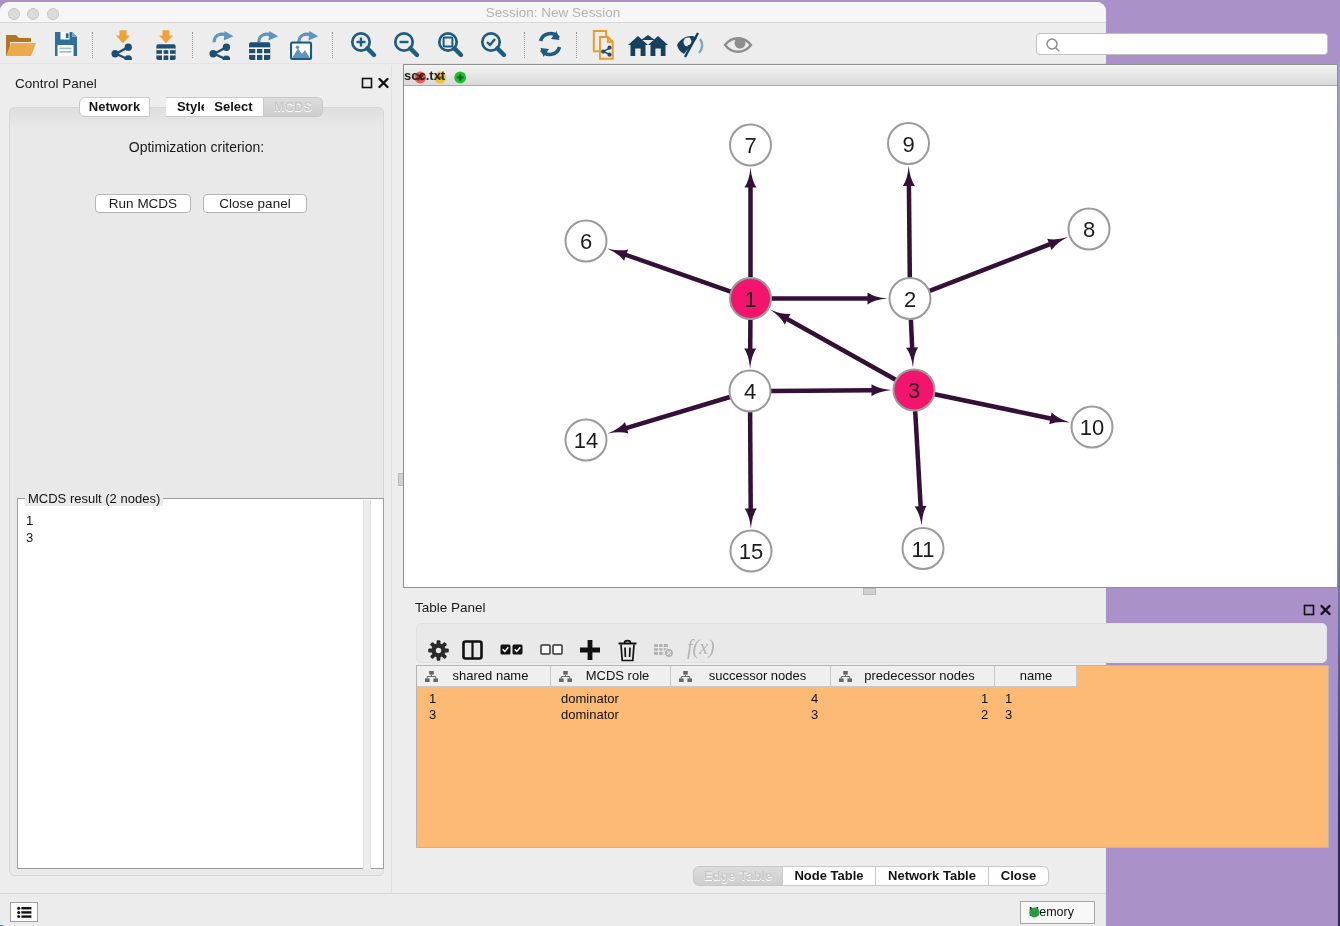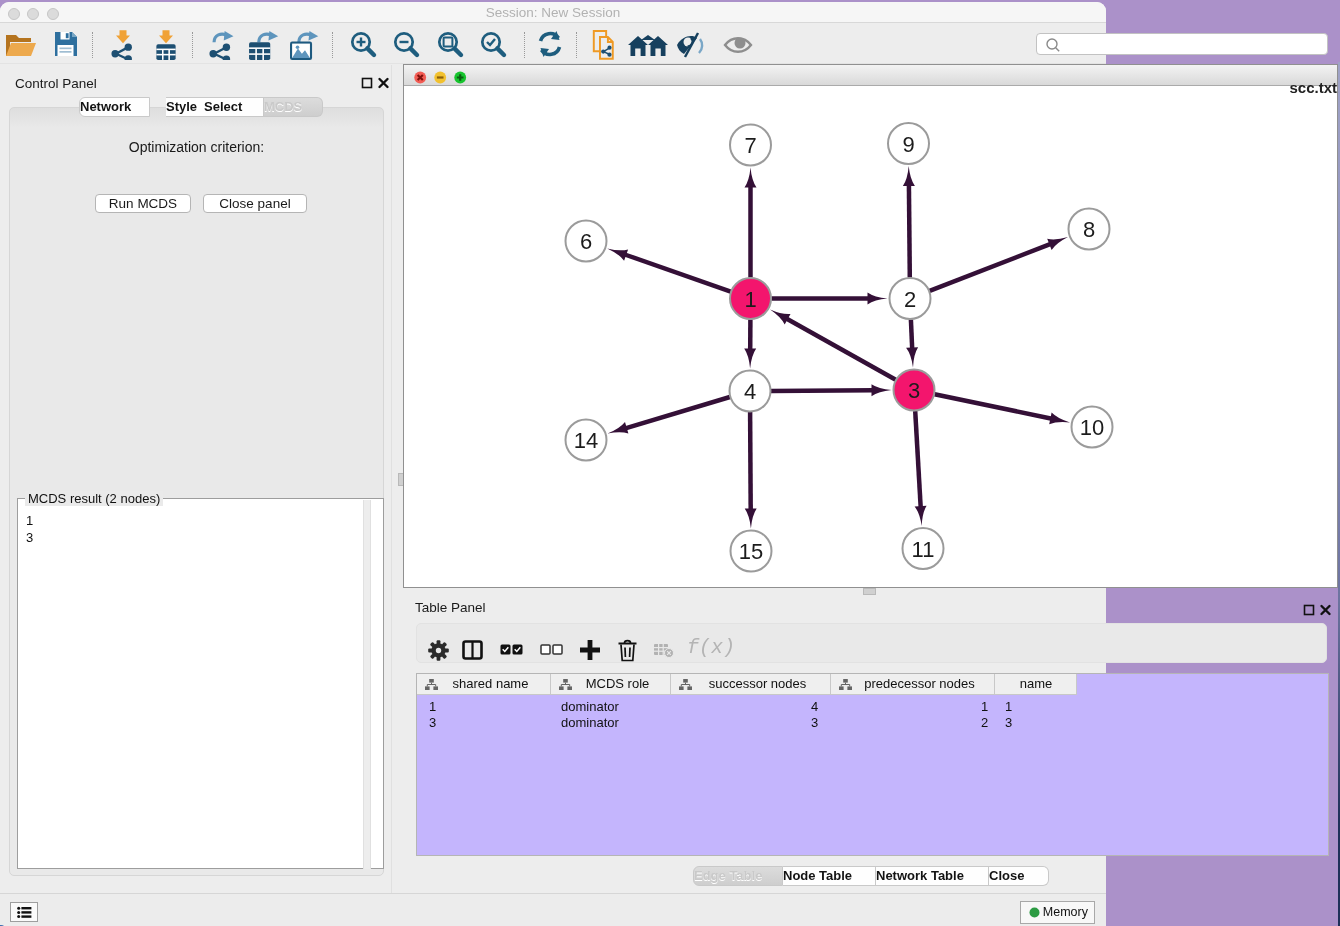--- a/index.html
+++ b/index.html
@@ -11,52 +11,52 @@
 #wtitle { position:absolute; top:3px; left:0; width:100%; text-align:center; font-size:13.5px; color:#b2b2b2; }
 #toolbar { position:absolute; left:0; top:22px; width:100%; height:40px; background:#ededed; border-bottom:1px solid #e3e3e3; }
 .sep { position:absolute; top:8px; height:26px; width:1px; border-left:1px dotted #999; }
 .ti { position:absolute; top:6px; }
 #searchbox { position:absolute; left:1036px; top:9px; width:292px; height:22px; background:#fff; border:1px solid #c2c2c2; border-radius:4px; }
 
 
 #cpanel { position:absolute; left:0; top:63px; width:392px; height:828px; border-right:1px solid #e0e0e0; }
 #cphead { position:absolute; left:15px; top:11px; font-size:13.5px; color:#1a1a1a; }
 #cpcontent { position:absolute; left:9px; top:42px; width:375px; height:769px; background:linear-gradient(180deg,#dedede 0px,#e9e9e9 20px); border:1px solid #d6d6d6; border-radius:5px; }
-.tab { position:absolute; font-size:13px; font-weight:700; color:#131313; background:#fefefe; border:1px solid #c9c9c9; height:20px; line-height:18px; text-align:left; z-index:5; }
+.tab { position:absolute; font-size:13px; font-weight:700; color:#131313; background:#fefefe; border:1px solid #c9c9c9; height:20px; line-height:18px; text-align:center; z-index:5; }
 .tab.sel { background:linear-gradient(#dcdcdc,#cecece); color:#c9c9c9; text-shadow:0 1px 0 #fff; }
 #optlabel { position:absolute; left:0; top:31px; width:100%; text-align:center; font-size:14px; color:#1a1a1a; }
 #optsel { position:absolute; left:35px; top:54px; width:309px; height:20px; background:#fff; border:1px solid #b5b5b5; border-radius:5px; font-size:13.5px; color:#1a1a1a; line-height:18px; padding-left:13px; }
 .btn { position:absolute; top:86px; height:19px; background:#fff; border:1px solid #b5b5b5; border-radius:4px; font-size:13.5px; color:#1a1a1a; text-align:center; line-height:17px; }
 #fieldset { position:absolute; left:7px; top:390px; width:367px; height:371px; background:#fff; border:1px solid #9d9d9d;padding-left:46px; }
 #legend { position:absolute; left:7px; top:-8px; background:#eaeaea; font-size:13px; color:#111; padding:0 3px; }
 #fscroll { position:absolute; right:12px; top:1px; width:8px; height:369px; background:#ededed; border-left:1px solid #e0e0e0; border-right:1px solid #e0e0e0;}
 .fitem { position:absolute; left:8px; font-size:13px; color:#111; }
 
 
 #netwin { position:absolute; left:403px; top:62px; width:935px; height:524px; background:#fff; border:1px solid #909090; }
 #nettitle { position:absolute; left:0; top:0; width:100%; height:21px; background:linear-gradient(#f3f3f3,#d9d9d9); border-bottom:1px solid #aaa; }
-#netname { position:absolute; top:14px; width:100%; text-align:right; font-size:15px; font-weight:700; color:#222; }
+#netname { position:absolute; top:3px; width:100%; text-align:left; font-size:13px; font-weight:700; color:#222; }
 #graph { position:absolute; left:0; top:21px; }
 .sgrip { position:absolute; background:#d0d0d0; border:1px solid #b9b9b9; }
 
 
 #tpanel { position:absolute; left:403px; top:595px; width:937px; height:294px; }
 #tphead { position:absolute; left:12px; top:3px; font-size:13.5px; color:#1a1a1a; }
 #ttoolbar { position:absolute; left:13px; top:26px; width:911px; height:40px; background:#e9e9e9; border:1px solid #e2e2e2; border-radius:5px; }
-#ttable { position:absolute; left:13px; top:76px; width:913px; height:183px; background:#c4b5fd; border:1px solid #b5b5b5; }
+#ttable { position:absolute; left:13px; top:68px; width:913px; height:183px; background:#fdba74; border:1px solid #b5b5b5; }
 #thead { position:absolute; left:0; top:0; width:660px; height:21px; background:#efefef; border-bottom:1px solid #c8c8c8; border-right:1px solid #c8c8c8; }
 .th { position:absolute; top:0; height:21px; border-right:1px solid #c8c8c8; font-size:13px; color:#111; text-align:center; line-height:20px; padding-left:14px; }
 .th:last-child { border-right:none; }
 .hicon { position:absolute; left:8px; top:5px; }
 .td { position:absolute; font-size:13px; color:#111; }
 
 
 #statusbar { position:absolute; left:0; top:891px; width:100%; height:33px; background:#ececec; border-top:1px solid #d6d6d6; }
 #listbtn { position:absolute; left:10px; top:8px; width:28px; height:20px; background:#fafafa; border:1px solid #9e9e9e; }
-#membtn { position:absolute; right:11px; top:7px; width:75px; height:23px; background:#f8f8f8; border:1px solid #a8a8a8; font-size:12.5px; color:#111; line-height:21px; text-align:right; padding-right:6px; }
+#membtn { position:absolute; right:11px; top:7px; width:75px; height:23px; background:#f8f8f8; border:1px solid #a8a8a8; font-size:12.5px; color:#111; line-height:21px; text-align:right; padding-right:20px; }
 .wbtn { position:absolute; top:12px; }
 </style>
 </head>
 <body>
 <div id="win">
   <div id="titlebar">
     <div class="tl" style="left:8px;"></div>
     <div class="tl" style="left:27px;"></div>
     <div class="tl" style="left:47px;"></div>
     <div id="wtitle">Session: New Session</div>
@@ -368,21 +368,21 @@
         </g>
         <g stroke="#e9e9e9" stroke-width="1.2">
             <line x1="0" y1="3.6" x2="14" y2="3.6"></line>
             <line x1="0" y1="7.2" x2="14" y2="7.2"></line>
             <line x1="4.6" y1="0" x2="4.6" y2="11"></line>
             <line x1="9.2" y1="0" x2="9.2" y2="11"></line>
           </g>
         <circle cx="15" cy="9" r="4.5" fill="#b2b2b2" stroke="#e9e9e9" stroke-width="1"></circle>
         <path d="M13.2 7.2 L16.8 10.8 M16.8 7.2 L13.2 10.8" stroke="#e9e9e9" stroke-width="1.2"></path>
       </svg>
-      <div style="position:absolute;left:270px;top:12px;width:40px;font-family:Liberation Mono, monospace;font-style:italic;font-size:20px;color:#b4b4b4;">f(x)</div>
+      <div style="position:absolute;left:270px;top:12px;width:40px;font-family:Liberation Serif, serif;font-style:italic;font-size:20px;color:#b4b4b4;">f(x)</div>
     </div>
     <div id="ttable">
       <div id="thead">
         <div class="th" style="left:0; width:134px;"><svg class="hicon" width="13" height="11" viewBox="0 0 13 11">
               <g fill="#666">
                 <rect x="4.2" y="0" width="4.6" height="3.6"></rect>
                 <rect x="0" y="7.4" width="4.6" height="3.6"></rect>
                 <rect x="8.4" y="7.4" width="4.6" height="3.6"></rect>
               </g>
               <path d="M6.5 3.6 V5.5 M2.3 7.4 V5.5 H10.7 V7.4" fill="none" stroke="#666" stroke-width="1"></path>

